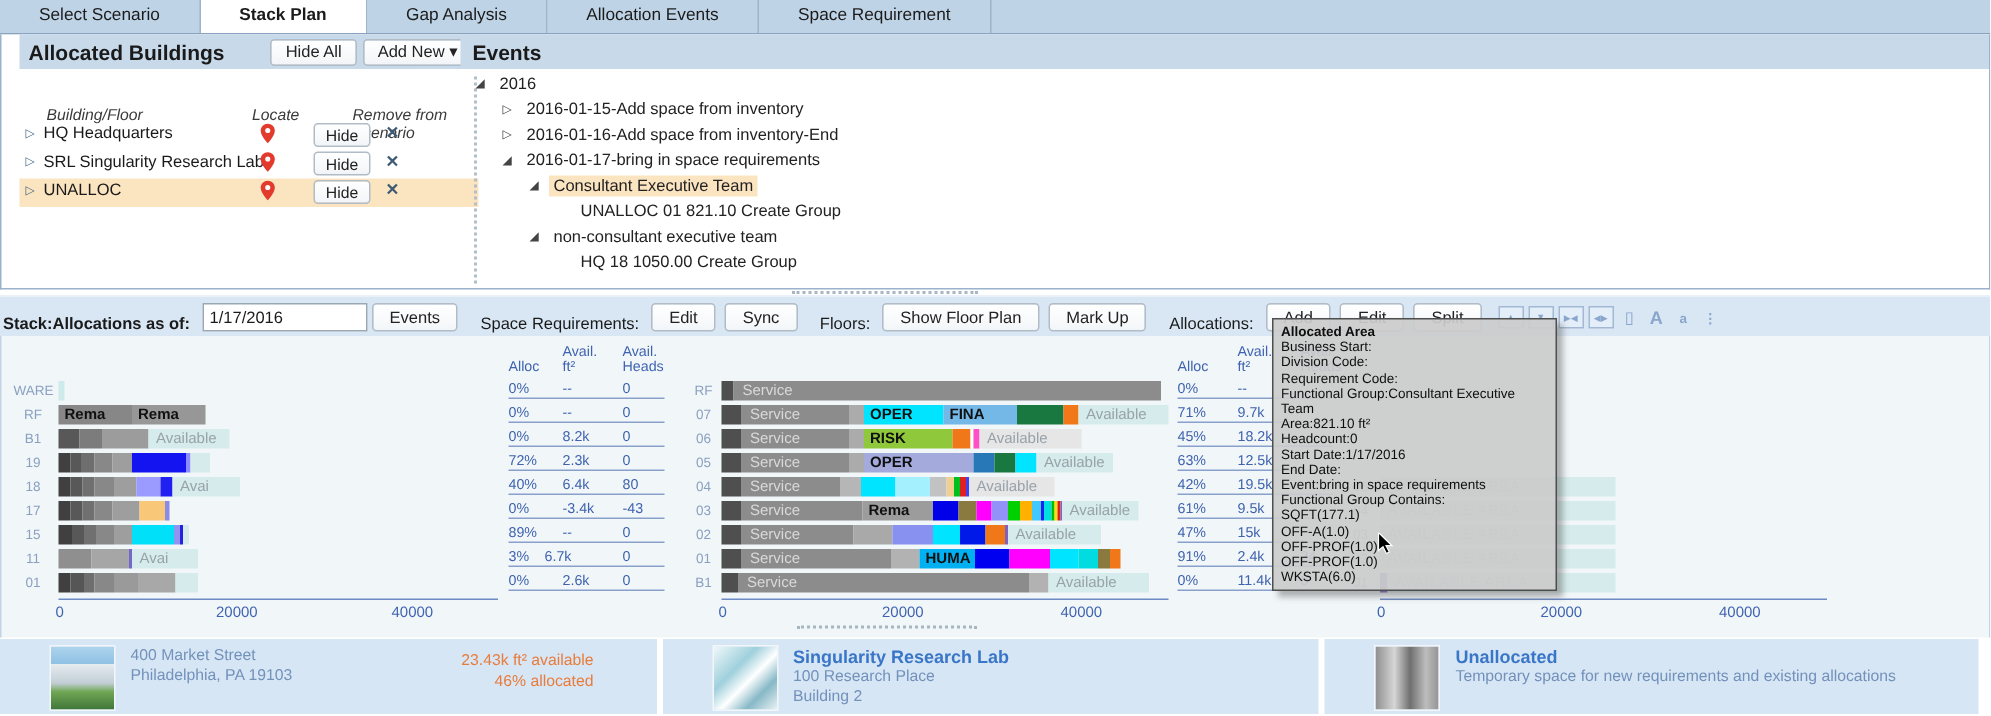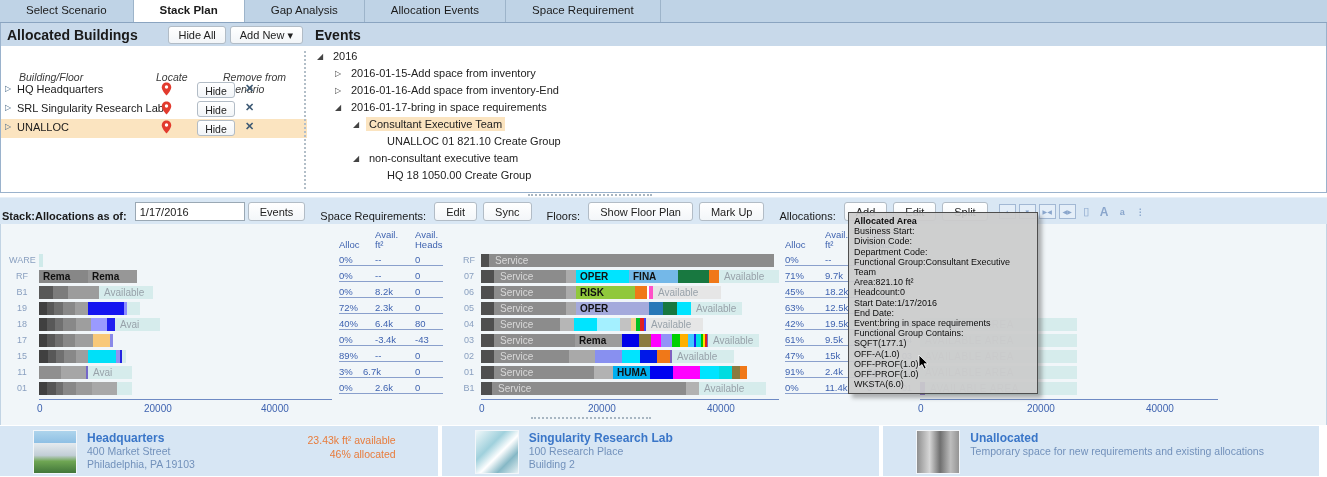--- a/index.html
+++ b/index.html
@@ -5,21 +5,21 @@
   html,body{margin:0;padding:0;background:#fff;font-family:"Liberation Sans",sans-serif;}
   #app{position:relative;width:1327px;height:477px;overflow:hidden;background:#fff;font-size:11px;color:#1a1a1a;}
 
   
   #tabbar{position:absolute;left:0;top:0;width:1327px;height:22px;background:#bfd3e6;border-bottom:1px solid #8aa4c0;display:flex;}
   .tab{padding:0 26px;line-height:21px;font-size:11.5px;color:#1b1b1b;border-right:1px solid #9db4ca;cursor:default;background:#bfd3e6;}
   .tab.active{background:#ffffff;font-weight:bold;border-right:1px solid #9db4ca;}
 
   
   #toppanel{position:absolute;left:0;top:23px;width:1325px;height:169px;background:#fff;border-left:1px solid #9ab2cc;border-right:1px solid #9ab2cc;border-bottom:1px solid #9ab2cc;}
-  #bpanel{position:absolute;left:0;top:0;width:306px;height:169px;}
+  #bpanel{position:absolute;left:12px;top:0;width:306px;height:169px;}
   #bheader{position:absolute;left:0;top:0;width:306px;height:23px;background:#c8d9ea;display:flex;align-items:center;}
   #btitle{font-size:14px;font-weight:bold;padding-left:6px;flex:1;}
   .hbtn{background:linear-gradient(#ffffff,#f2f5f8);border:1px solid #b2bcc6;border-radius:3px;font-size:11px;height:18px;line-height:16px;padding:0 9px;margin-right:4px;color:#222;}
   #bcolhead{position:absolute;top:28px;left:0;width:306px;height:28px;font-style:italic;font-size:10.5px;color:#3a3a3a;margin-top:18px;}
   #colBuilding{position:absolute;left:18px;top:2px;}
   #colLocate{position:absolute;left:155px;top:2px;}
   #colRemove{position:absolute;left:222px;top:2px;width:72px;line-height:12px;}
   .brow{position:absolute;left:0;width:306px;height:19px;}
   .brow.hl{background:#fbe4c0;}
   .btri{position:absolute;left:4px;top:3px;font-size:8px;color:#4a6a88;}
@@ -539,41 +539,40 @@
 
   <svg id="cursor" width="13" height="16">
     <polygon points="1,0 1,12 4,9.5 6.2,14 8.2,13 6,8.8 10,8.8" fill="#000" stroke="#fff" stroke-width="0.8"></polygon>
   </svg>
 
   <div id="tooltip">
     <div class="tt-title">Allocated Area</div>
     <div id="ttlines">
         <div>Business Start:</div>
         <div>Division Code:</div>
-        <div>Department Code:</div>
+        <div>Requirement Code:</div>
         <div>Functional Group:Consultant Executive Team</div>
         <div>Area:821.10 ft²</div>
         <div>Headcount:0</div>
         <div>Start Date:1/17/2016</div>
         <div>End Date:</div>
         <div>Event:bring in space requirements</div>
         <div>Functional Group Contains:</div>
         <div>SQFT(177.1)</div>
         <div>OFF-A(1.0)</div>
         <div>OFF-PROF(1.0)</div>
         <div>OFF-PROF(1.0)</div>
         <div>WKSTA(6.0)</div>
       </div>
   </div>
 
   <div id="cards">
       <div class="card">
         <div class="photo hq"></div>
         <div class="cinfo">
-          <div class="ctitle">Headquarters</div>
           <div class="cline">400 Market Street</div>
           <div class="cline">Philadelphia, PA 19103</div>
         </div>
         <div class="cstats">
           <div>23.43k ft² available</div>
           <div>46% allocated</div>
         </div>
       </div>
       <div class="card">
         <div class="photo srl"></div>

